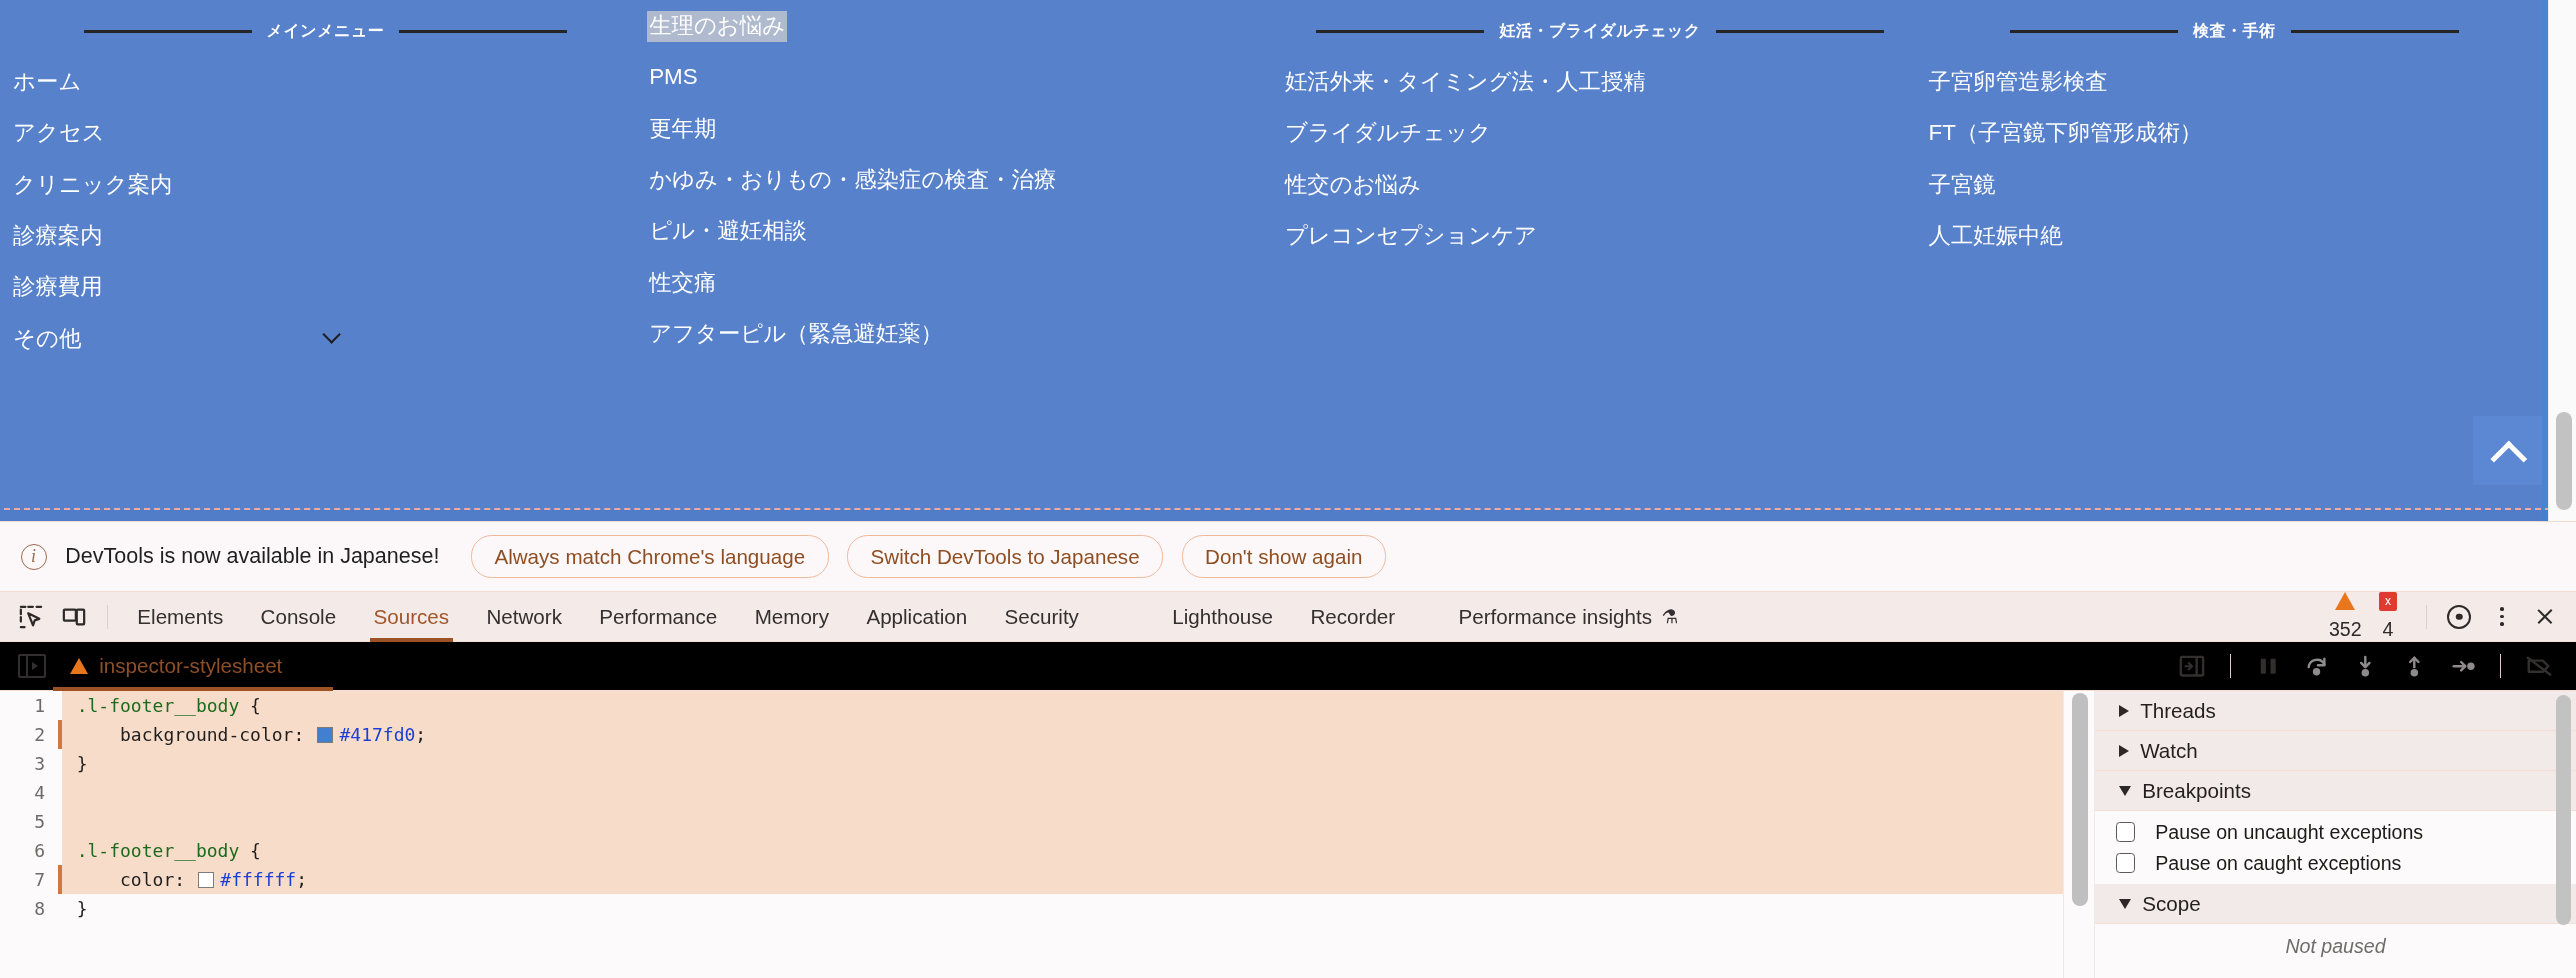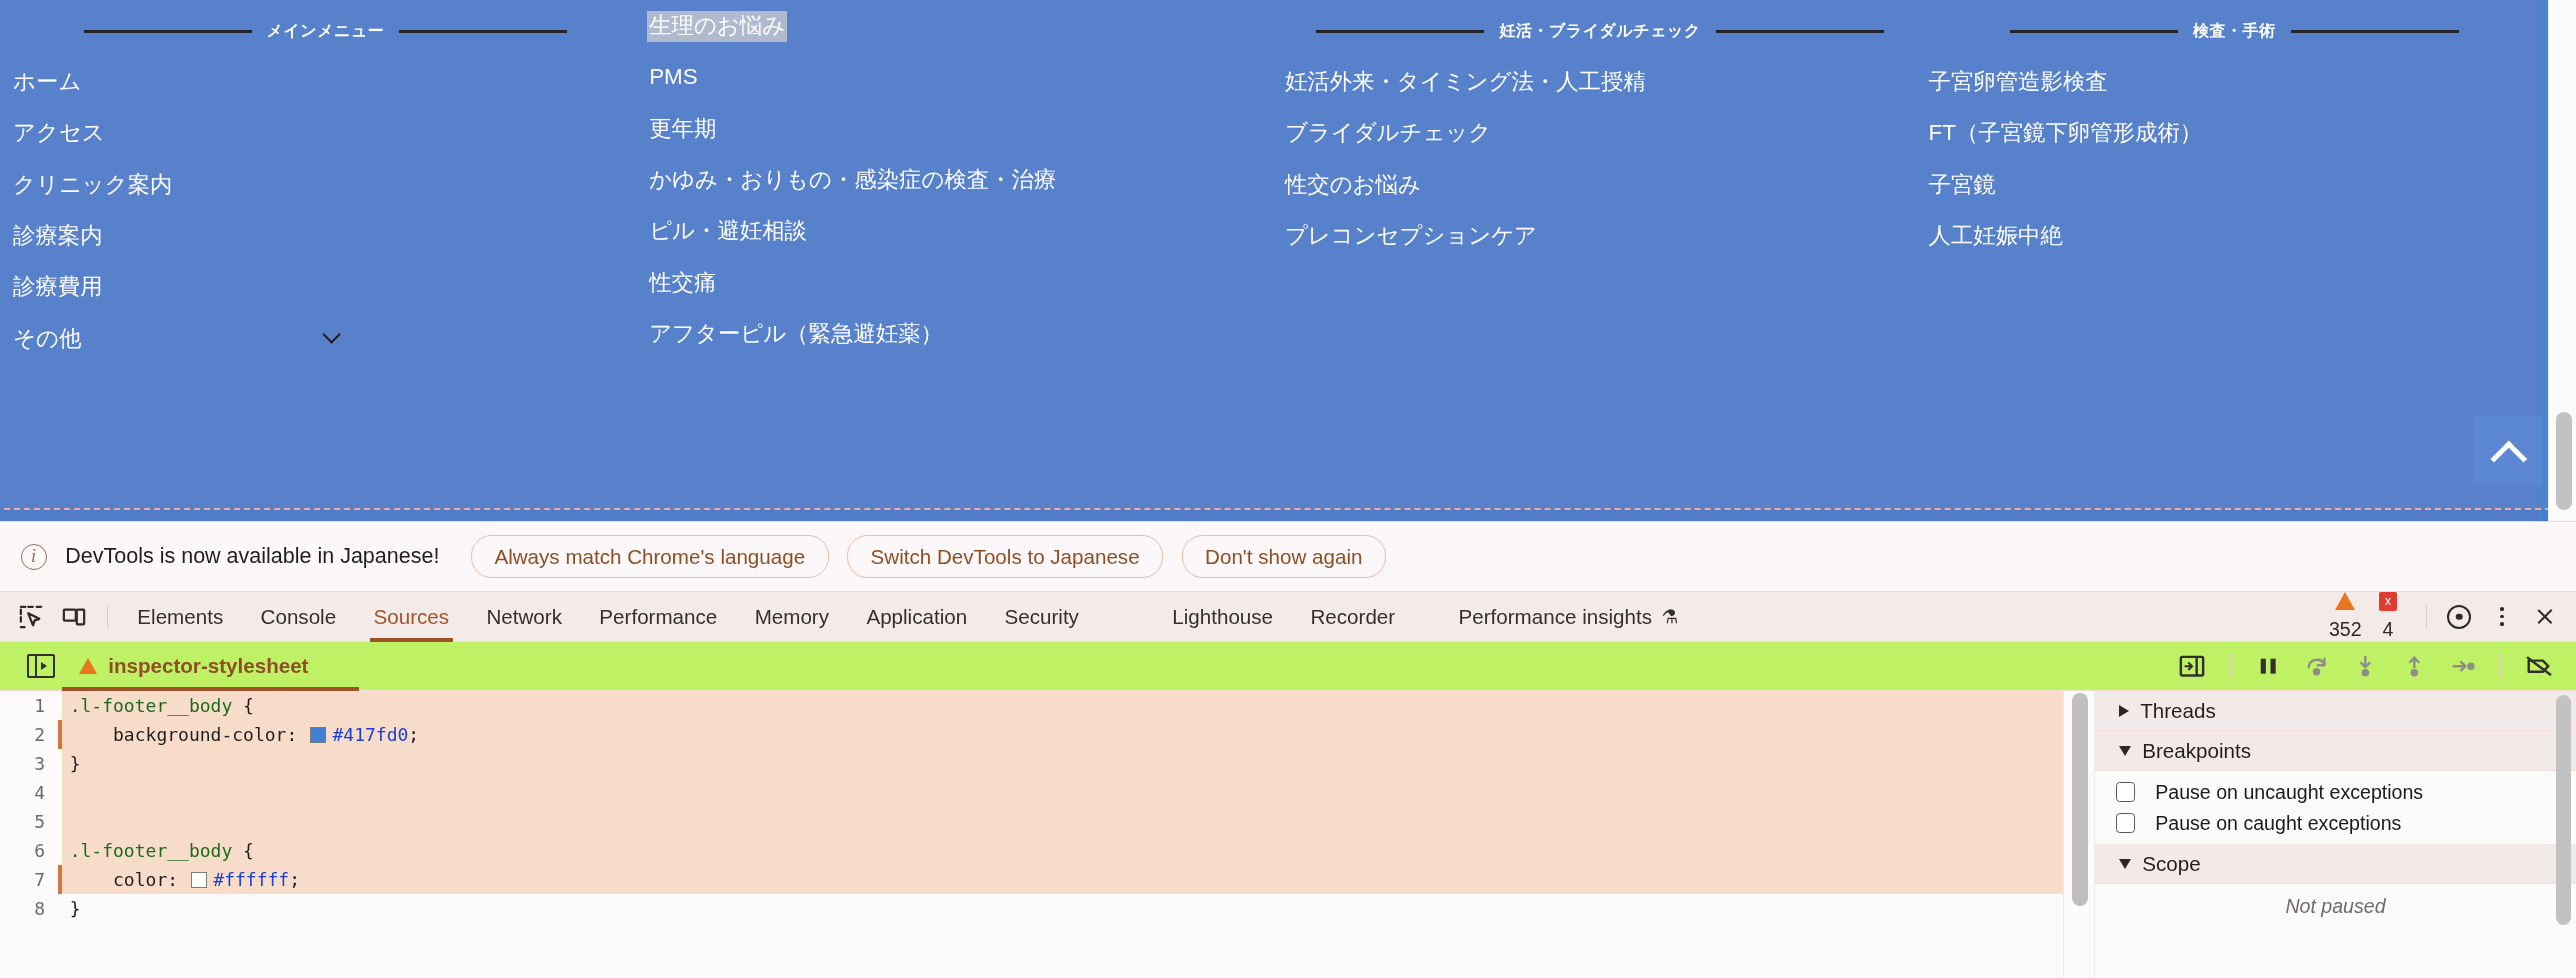--- a/index.html
+++ b/index.html
@@ -281,26 +281,25 @@
     width:6.5px; height:6.5px; background:#2d2a29; border-radius:50%;
     transform: translate(-50%,-50%);
   }
   .kebab { display:flex; flex-direction:column; gap:3.7px; align-items:center; }
   .kebab i { width:3.7px; height:3.7px; background:#2d2a29; border-radius:50%; display:block; }
 
   
   .src-tabbar {
     position: relative;
     height: 49px;
-    background: #bef264;
+    background: #000000;
     display: flex;
     align-items: center;
     border-bottom: 1.4px solid #f6ddd2;
-    padding-left: 19px;
-    font-weight: bold;
+    padding-left: 10px;
   }
   .panel-toggle {
     width: 28px; height: 24px;
     border: 2.3px solid #332f2e;
     border-radius: 1.9px;
     position: relative;
     display:flex; align-items:center;
   }
   .panel-toggle::before {
     content:""; position:absolute; left:6.5px; top:-2.3px; bottom:-2.3px;
@@ -359,21 +358,21 @@
     color: #6e6a69;
     font-size: 18px;
   }
   .exec-bar { width: 3.7px; flex: 0 0 3.7px; height: 29px; }
   .exec-bar.on { background: #d4773f; }
   .code-cell {
     flex: 1 1 auto;
     height: 29px;
     display: flex;
     align-items: center;
-    padding-left: 8px;
+    padding-left: 15px;
     white-space: pre;
   }
   .code-cell.hl { background: #f8dcca; }
   .tok-sel { color: #1c6b1c; }
   .tok-prop { color: #1f1f1f; }
   .tok-val { color: #1a3fd6; }
   .tok-punct { color: #1f1f1f; }
   .swatch {
     display: inline-block;
     width: 16px; height: 16px;
@@ -708,20 +707,24 @@
     <div class="editor-scroll">
       <div class="thumb"></div>
     </div>
 
     <div class="dbg-side">
       <div class="acc-head">
         <span class="tri right"></span>
         <span>Threads</span>
       </div>
       <div class="acc-head">
+        <span class="tri right"></span>
+        <span>Watch</span>
+      </div>
+      <div class="acc-head">
         <span class="tri down"></span>
         <span>Breakpoints</span>
       </div>
       <div class="acc-body">
         <div class="cb-row">
           <span class="cb"></span>
           <span>Pause on uncaught exceptions</span>
         </div>
         <div class="cb-row">
           <span class="cb"></span>

